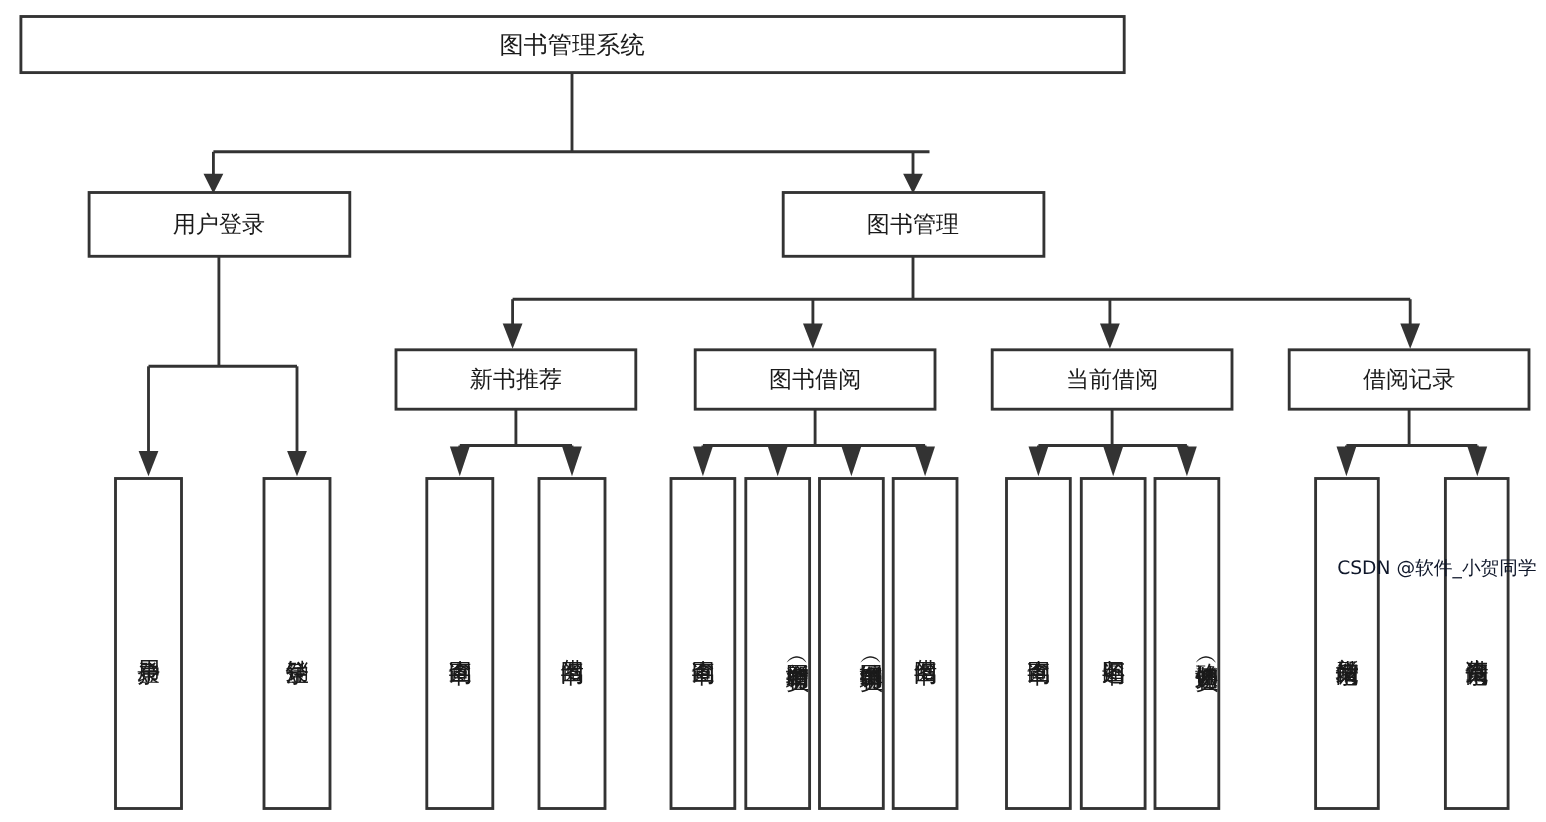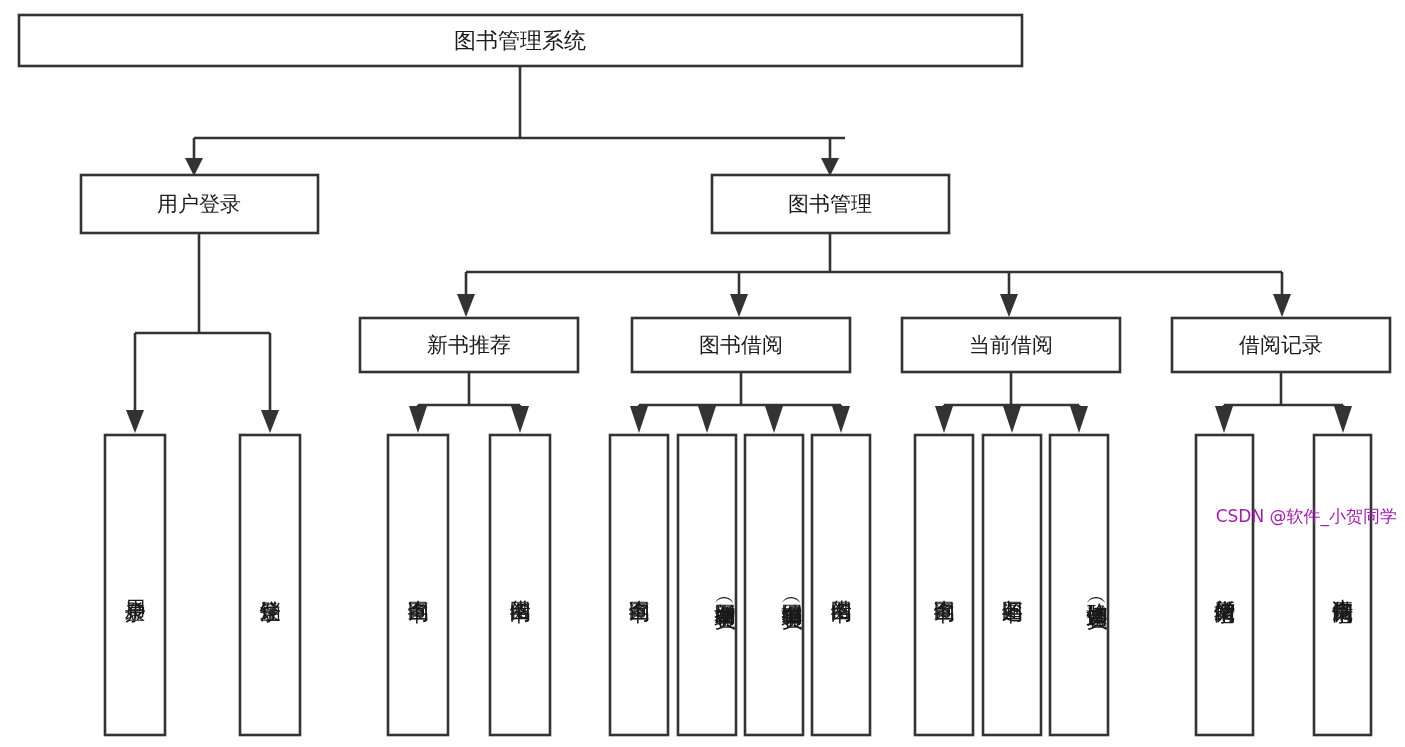--- a/index.html
+++ b/index.html
@@ -70,21 +70,21 @@
     justify-content: center;
     pointer-events: none;
     user-select: none;
   }
   .watermark {
     position: absolute;
     right: 8px;
     bottom: 4px;
     font-family: "DejaVu Sans", "Liberation Sans", sans-serif;
     font-size: 17px;
-    color: #a21caf;
+    color: #0f172a;
     white-space: nowrap;
     user-select: none;
     margin-left: 32px;
   }
 </style>
 </head>
 <body>
 
 <div id="diagram-root">
 

